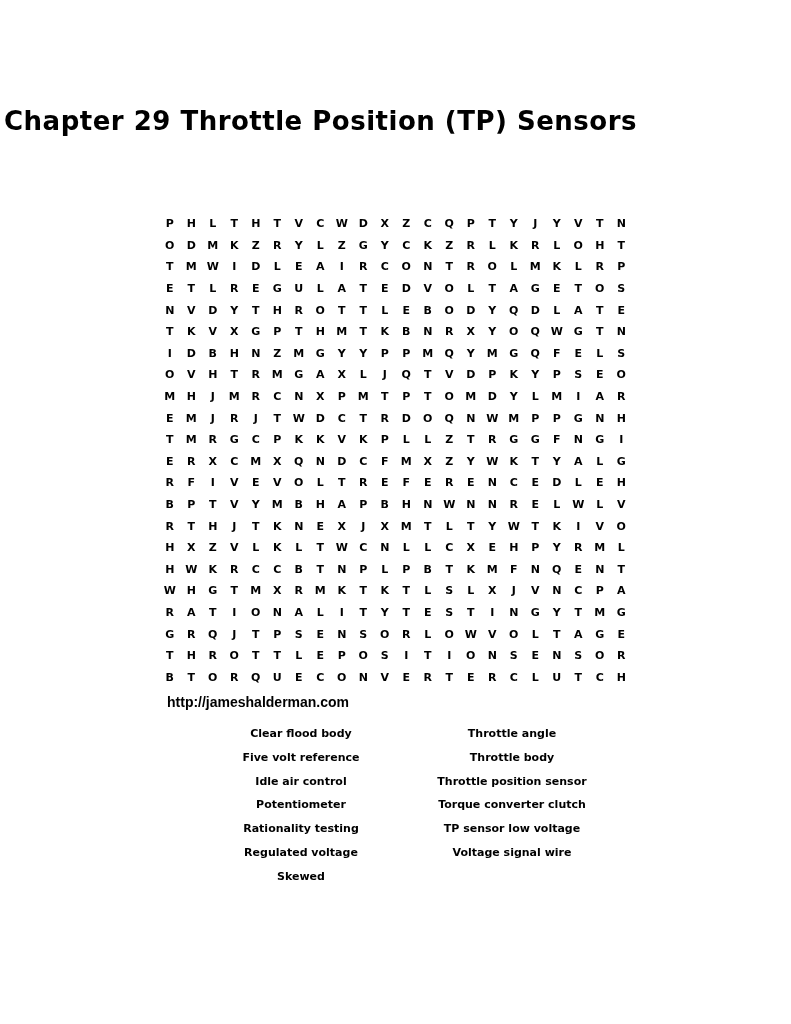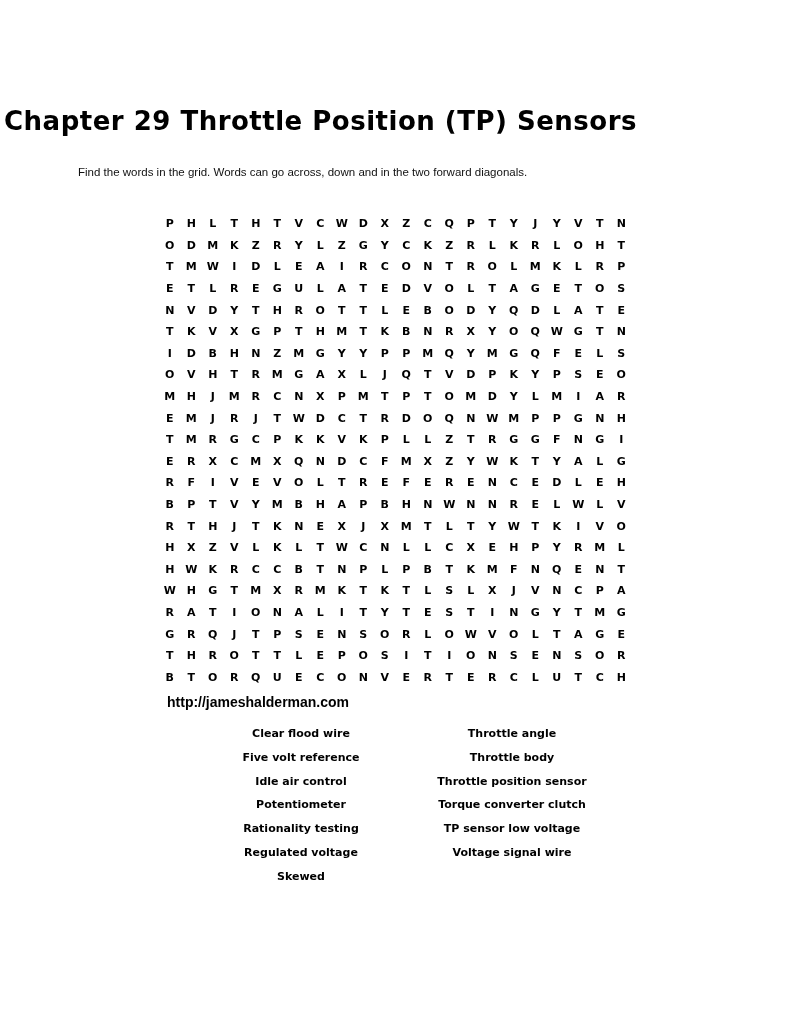--- a/index.html
+++ b/index.html
@@ -77,21 +77,20 @@
   }
   .wordlist.left  { top: 722px; left: 195px; width: 212px; }
   .wordlist.right { top: 722px; left: 405px; width: 214px; }
 </style>
 </head>
 <body>
 
 <div class="page">
   <h1 class="title">Chapter 29 Throttle Position (TP) Sensors</h1>
 
-  <p class="instructions">Find the words in the grid. Words can go across, down and in the two forward diagonals.</p>
 
   <div class="grid">
       <span class="cell">P</span>
       <span class="cell">H</span>
       <span class="cell">L</span>
       <span class="cell">T</span>
       <span class="cell">H</span>
       <span class="cell">T</span>
       <span class="cell">V</span>
       <span class="cell">C</span>
@@ -569,21 +568,21 @@
       <span class="cell">L</span>
       <span class="cell">U</span>
       <span class="cell">T</span>
       <span class="cell">C</span>
       <span class="cell">H</span>
     </div>
 
   <div class="url">http://jameshalderman.com</div>
 
   <div class="wordlist left">
-      <div class="word">Clear flood wire</div>
+      <div class="word">Clear flood body</div>
       <div class="word">Five volt reference</div>
       <div class="word">Idle air control</div>
       <div class="word">Potentiometer</div>
       <div class="word">Rationality testing</div>
       <div class="word">Regulated voltage</div>
       <div class="word">Skewed</div>
     </div>
 
   <div class="wordlist right">
       <div class="word">Throttle angle</div>

